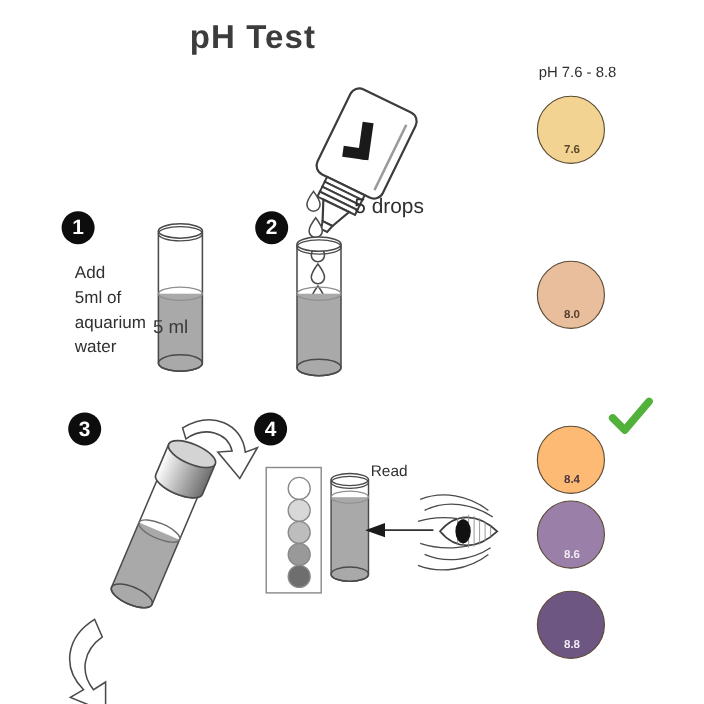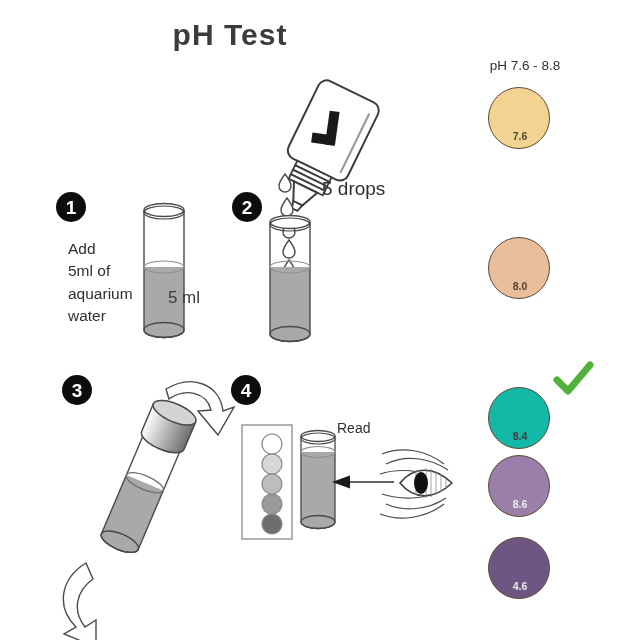--- a/index.html
+++ b/index.html
@@ -118,21 +118,21 @@
     <ellipse cx="26" cy="130" rx="20" ry="7.5" fill="#a9a9a9" stroke="#4a4a4a" stroke-width="1.4"></ellipse>
 
     <path d="M6,10 L6,130 A20,7.5 0 0 0 46,130 L46,10" fill="none" stroke="#4a4a4a" stroke-width="1.4"></path>
 
     <ellipse cx="26" cy="67" rx="20" ry="6" fill="none" stroke="#8f8f8f" stroke-width="1.2"></ellipse>
 
     <ellipse cx="26" cy="10" rx="20" ry="6.5" fill="#ffffff" stroke="#4a4a4a" stroke-width="1.4"></ellipse>
     <ellipse cx="26" cy="12.5" rx="20" ry="6.5" fill="none" stroke="#4a4a4a" stroke-width="1.2"></ellipse>
   </svg>
 
-  <div class="abs tube-label" style="left:154px; top:288px; width:46px; text-align:right;">5 ml</div>
+  <div class="abs tube-label" style="left:139px; top:288px; width:46px; text-align:left;">5 ml</div>
 
   <div class="abs step-badge" style="left:232px; top:192px;">
     <span>2</span>
   </div>
 
   <svg class="abs" style="left:268px; top:84px;" width="130" height="130">
     <g transform="rotate(26 60 55)">
 
       <rect x="28" y="2" width="66" height="86" rx="9" ry="9" fill="#ffffff" stroke="#3c3c3c" stroke-width="2"></rect>
 
@@ -279,30 +279,30 @@
     <div class="swatch" style="top:0px; left:0px; background:#f2d391;">
       <span class="swatch-label" style="color:#5a4a2a;">7.6</span>
     </div>
 
 
     <div class="swatch" style="top:150px; left:0px; background:#e8be9c;">
       <span class="swatch-label" style="color:#5a4030;">8.0</span>
     </div>
 
 
-    <div class="swatch" style="top:300px; left:0px; background:#14b8a6;">
+    <div class="swatch" style="top:300px; left:0px; background:#fdba74;">
       <span class="swatch-label" style="color:#4a3540;">8.4</span>
     </div>
 
     <div class="swatch" style="top:368px; left:0px; background:#9a80a8;">
       <span class="swatch-label" style="color:#f0eaf2;">8.6</span>
     </div>
 
     <div class="swatch" style="top:450px; left:0px; background:#6e5683;">
-      <span class="swatch-label" style="color:#f0eaf2;">4.6</span>
+      <span class="swatch-label" style="color:#f0eaf2;">8.8</span>
     </div>
   </div>
 
   <svg class="abs" style="left:553px; top:360px;" width="42" height="40">
     <path d="M4,20 L15,31 L37,5" fill="none" stroke="#52b13a" stroke-width="7" stroke-linecap="round" stroke-linejoin="round"></path>
   </svg>
 
 </div>
 
 </body></html>

